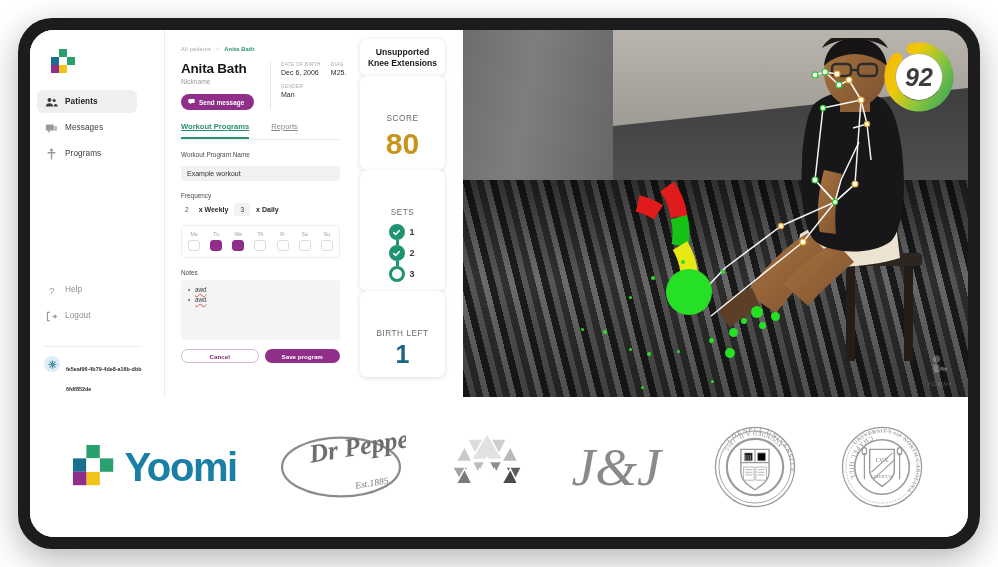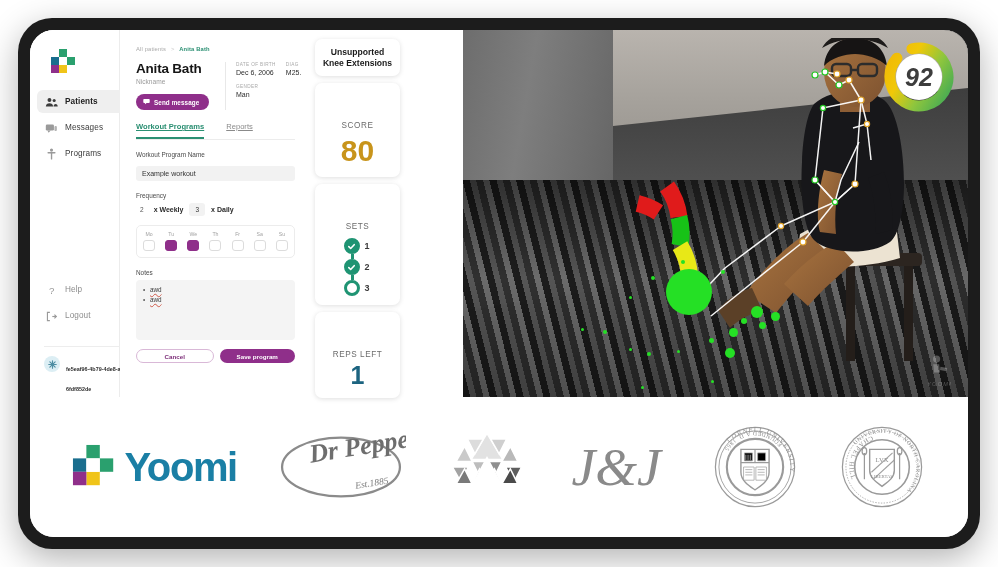--- a/index.html
+++ b/index.html
@@ -31,21 +31,21 @@
   
   #app {
     position: absolute; left: 0; top: 0;
     width: 938px; height: 367px;
     background: #ffffff;
     display: flex;
   }
 
   
   #sidebar {
-    width: 90px; height: 367px;
+    width: 135px; height: 367px;
     background: #ffffff;
     border-right: 1px solid #ececec;
     position: relative;
     flex: none;
   }
   #brand-logo {
     position: absolute; left: 20px; top: 18px;
     width: 30px; height: 30px;
   }
   .nav-group { position: absolute; left: 7px; top: 60px; width: 100px; }
@@ -182,21 +182,21 @@
     border: none; background: #8f2f8a; color: #fff;
     font-size: 6.2px; font-weight: bold; cursor: pointer;
     font-family: "Liberation Sans", sans-serif;
   }
 
   
   #stats {
     width: 101px; height: 367px; flex: none;
     position: relative; z-index: 4;
     padding: 9px 10px 0 6px;
-    display: flex; flex-direction: column; gap: 7px;
+    display: flex; flex-direction: column; 
     background: transparent;
   }
   .stat-card {
     background: #ffffff; border-radius: 7px;
     box-shadow: 0 1px 5px rgba(0,0,0,.13);
     text-align: center;
   }
   #exercise-card { padding: 8px 7px; }
   #exercise-name { font-size: 8.6px; font-weight: bold; color: #1a1a1a; line-height: 1.25; }
   #score-card { padding: 8px 6px 11px; }
@@ -512,21 +512,21 @@
           </div>
           <div class="set-link"></div>
           <div class="set-row">
             <span class="set-dot"></span>
             <span class="set-num">3</span>
           </div>
         </div>
       </div>
 
       <div class="stat-card" id="reps-card">
-        <div class="stat-title">REPS LEFT</div>
+        <div class="stat-title">BIRTH LEFT</div>
         <div id="reps-value">1</div>
       </div>
     </div>
 
     <div id="video">
       <div class="vbg">
         <div id="wall-left"></div>
         <div id="wall-right"></div>
         <div id="wainscot"></div>
         <div id="floor"></div>

